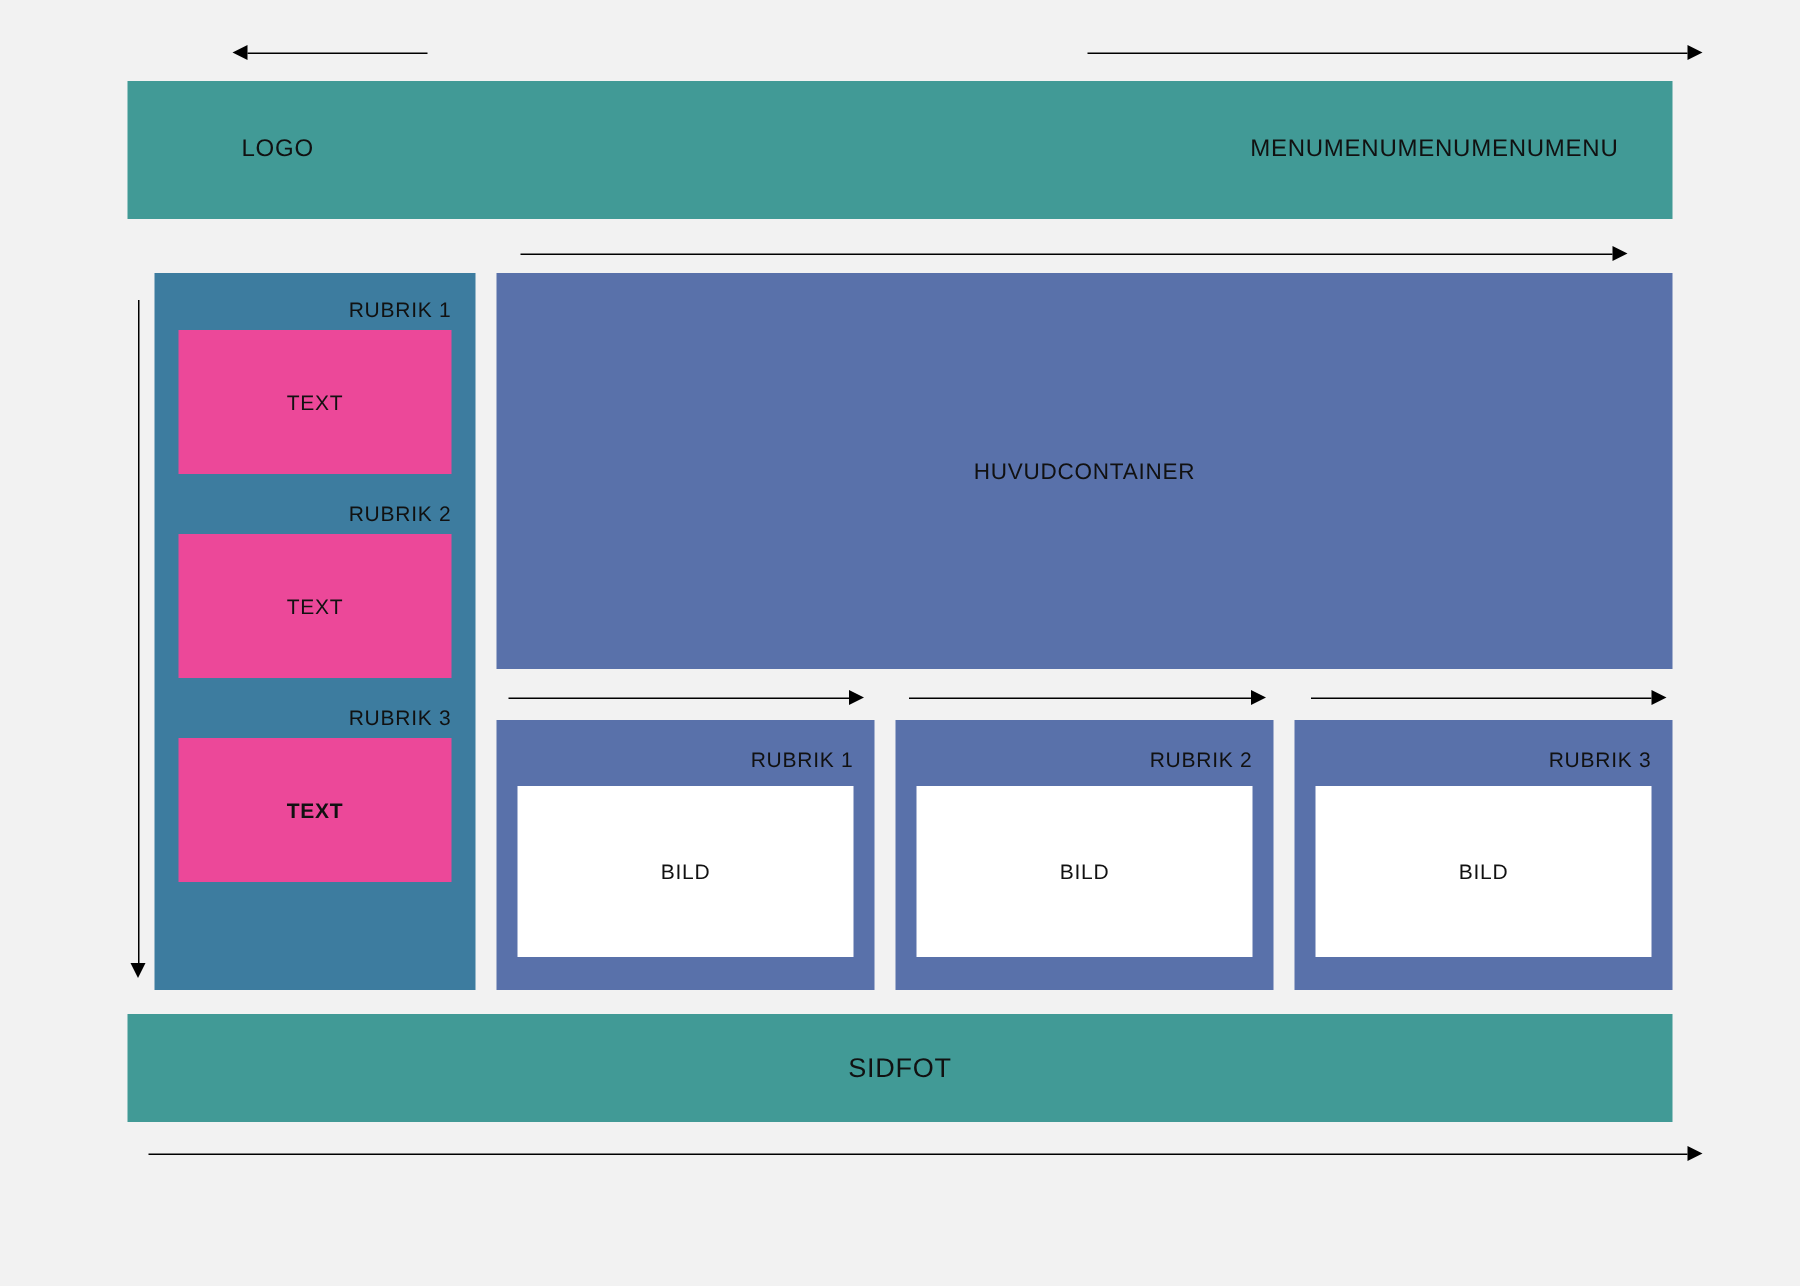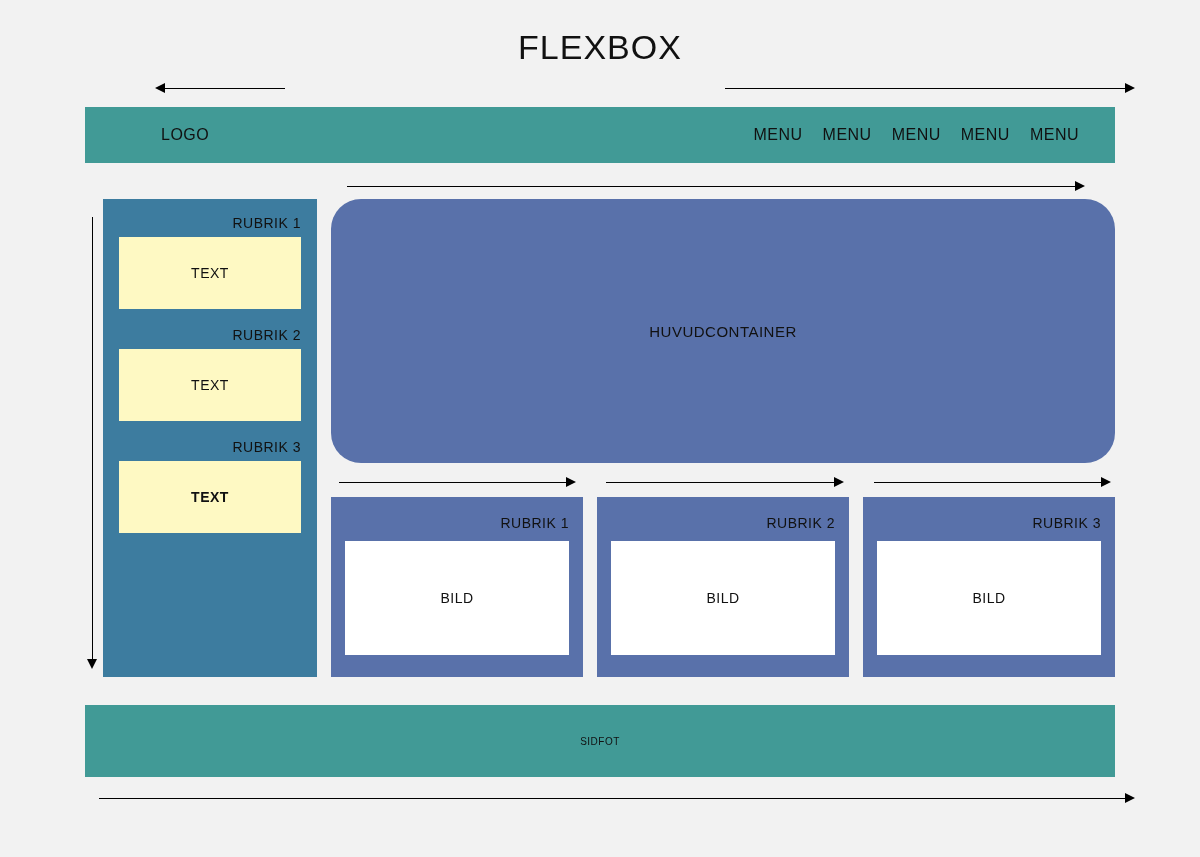--- a/index.html
+++ b/index.html
@@ -45,29 +45,29 @@
   }
   .arrow-head.right { border-left: 10px solid #000; }
   .arrow-head.left  { border-right: 10px solid #000; }
 
   
   .header-arrows { position: relative; height: 20px; margin-bottom: 6px; }
 
   
   .header-bar {
     background: #419a96;
-    height: 56px;
+    height: 92px;
     display: flex;
     align-items: center;
     justify-content: space-between;
     padding: 0 36px 0 76px;
     font-size: 16px;
     letter-spacing: 0.5px;
   }
-  .menu { display: flex; gap: 20px; }
+  .menu { display: flex; }
 
   
   .mid-arrow-row { position: relative; height: 24px; margin: 10px 0 2px 0; }
 
   
   .content-row { display: flex; gap: 14px; text-align: right; }
 
   
   .left-wrap { display: flex; }
   .v-arrow {
@@ -102,22 +102,22 @@
     flex-direction: column;
     gap: 18px;
   }
   .side-block .sb-title {
     font-size: 14px;
     letter-spacing: 0.5px;
     margin-bottom: 6px;
     color: #111;
   }
   .side-block .sb-box {
-    background: #fef9c3;
-    height: 72px;
+    background: #ec4899;
+    height: 96px;
     display: flex;
     align-items: center;
     justify-content: center;
     font-size: 14px;
     letter-spacing: 0.5px;
   }
   .side-block:last-child .sb-box { font-weight: 700; }
 
   
   .right-col {
@@ -127,21 +127,20 @@
   }
   .main-container {
     background: #5971aa;
     height: 264px;
     display: flex;
     align-items: center;
     justify-content: center;
     font-size: 15px;
     letter-spacing: 0.5px;
     margin-bottom: 12px;
-    border-radius: 30px;
   }
 
   .cards-arrows { display: flex; gap: 18px; height: 18px; margin-bottom: 4px; }
   .cards-arrows .arrow { flex: 1; }
 
   .cards-row { display: flex; gap: 14px; }
   .card {
     flex: 1;
     background: #5971aa;
     padding: 14px 14px 22px 14px;
@@ -157,32 +156,31 @@
     letter-spacing: 0.5px;
   }
 
   
   .footer {
     background: #419a96;
     height: 72px;
     display: flex;
     align-items: center;
     justify-content: center;
-    font-size: 10px;
-    letter-spacing: 0.5px;
-    margin-top: 28px;
+    font-size: 18px;
+    letter-spacing: 0.5px;
+    margin-top: 16px;
   }
   .footer-arrow-row { position: relative; height: 22px; margin-top: 8px; }
 </style>
 </head>
 <body>
 
 <div class="page">
 
-  <h1 class="title">FLEXBOX</h1>
 
   <div class="header-arrows">
     <div class="arrow" style="position:absolute; left:70px; width:130px;">
       <div class="arrow-line" style="left:10px; right:0;"></div>
       <div class="arrow-head left" style="left:0;"></div>
     </div>
     <div class="arrow" style="position:absolute; left:640px; right:-20px;">
       <div class="arrow-line" style="left:0; right:10px;"></div>
       <div class="arrow-head right" style="right:0;"></div>
     </div>

